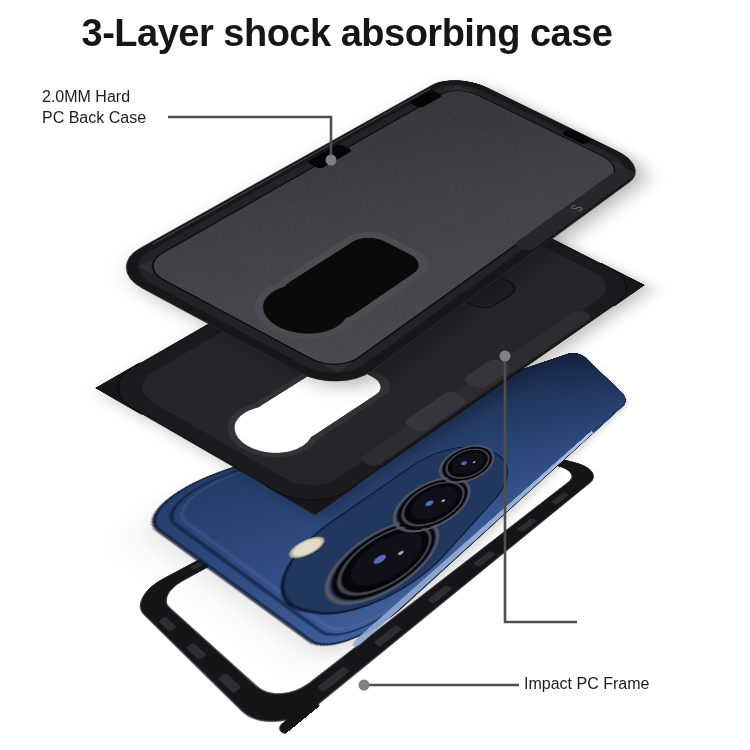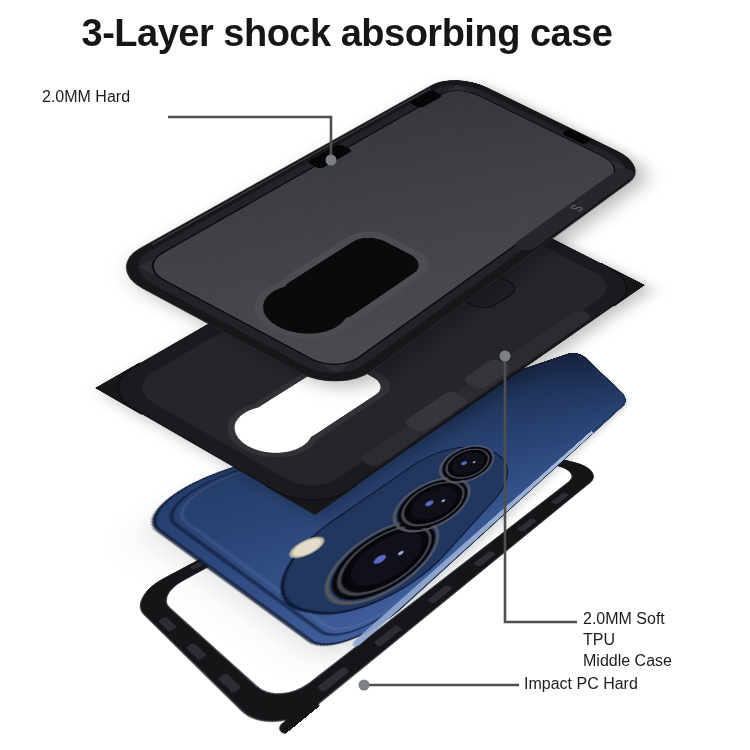--- a/index.html
+++ b/index.html
@@ -187,22 +187,19 @@
       <circle cx="505" cy="356" r="5.5" fill="var(--leader-dot,#7d8084)" stroke="none"></circle>
     </g>
     <g stroke="var(--leader,#4f4f4f)" stroke-width="2.6">
       <path d="M368,685 H519" fill="none"></path>
       <circle cx="364" cy="685" r="5.5" fill="var(--leader-dot,#7d8084)" stroke="none"></circle>
     </g>
   </svg>
 
   <div class="label" id="label-back">
     <div>2.0MM Hard</div>
-  </div>
-  <div class="label" id="label-tpu">
-    <div>2.0MM Soft TPU</div>
-    <div>Middle Case</div>
+    <div>PC Back Case</div>
   </div>
   <div class="label" id="label-frame">
-    <div>Impact PC Hard</div>
+    <div>Impact PC Frame</div>
   </div>
 
 </div>
 
 </body></html>

